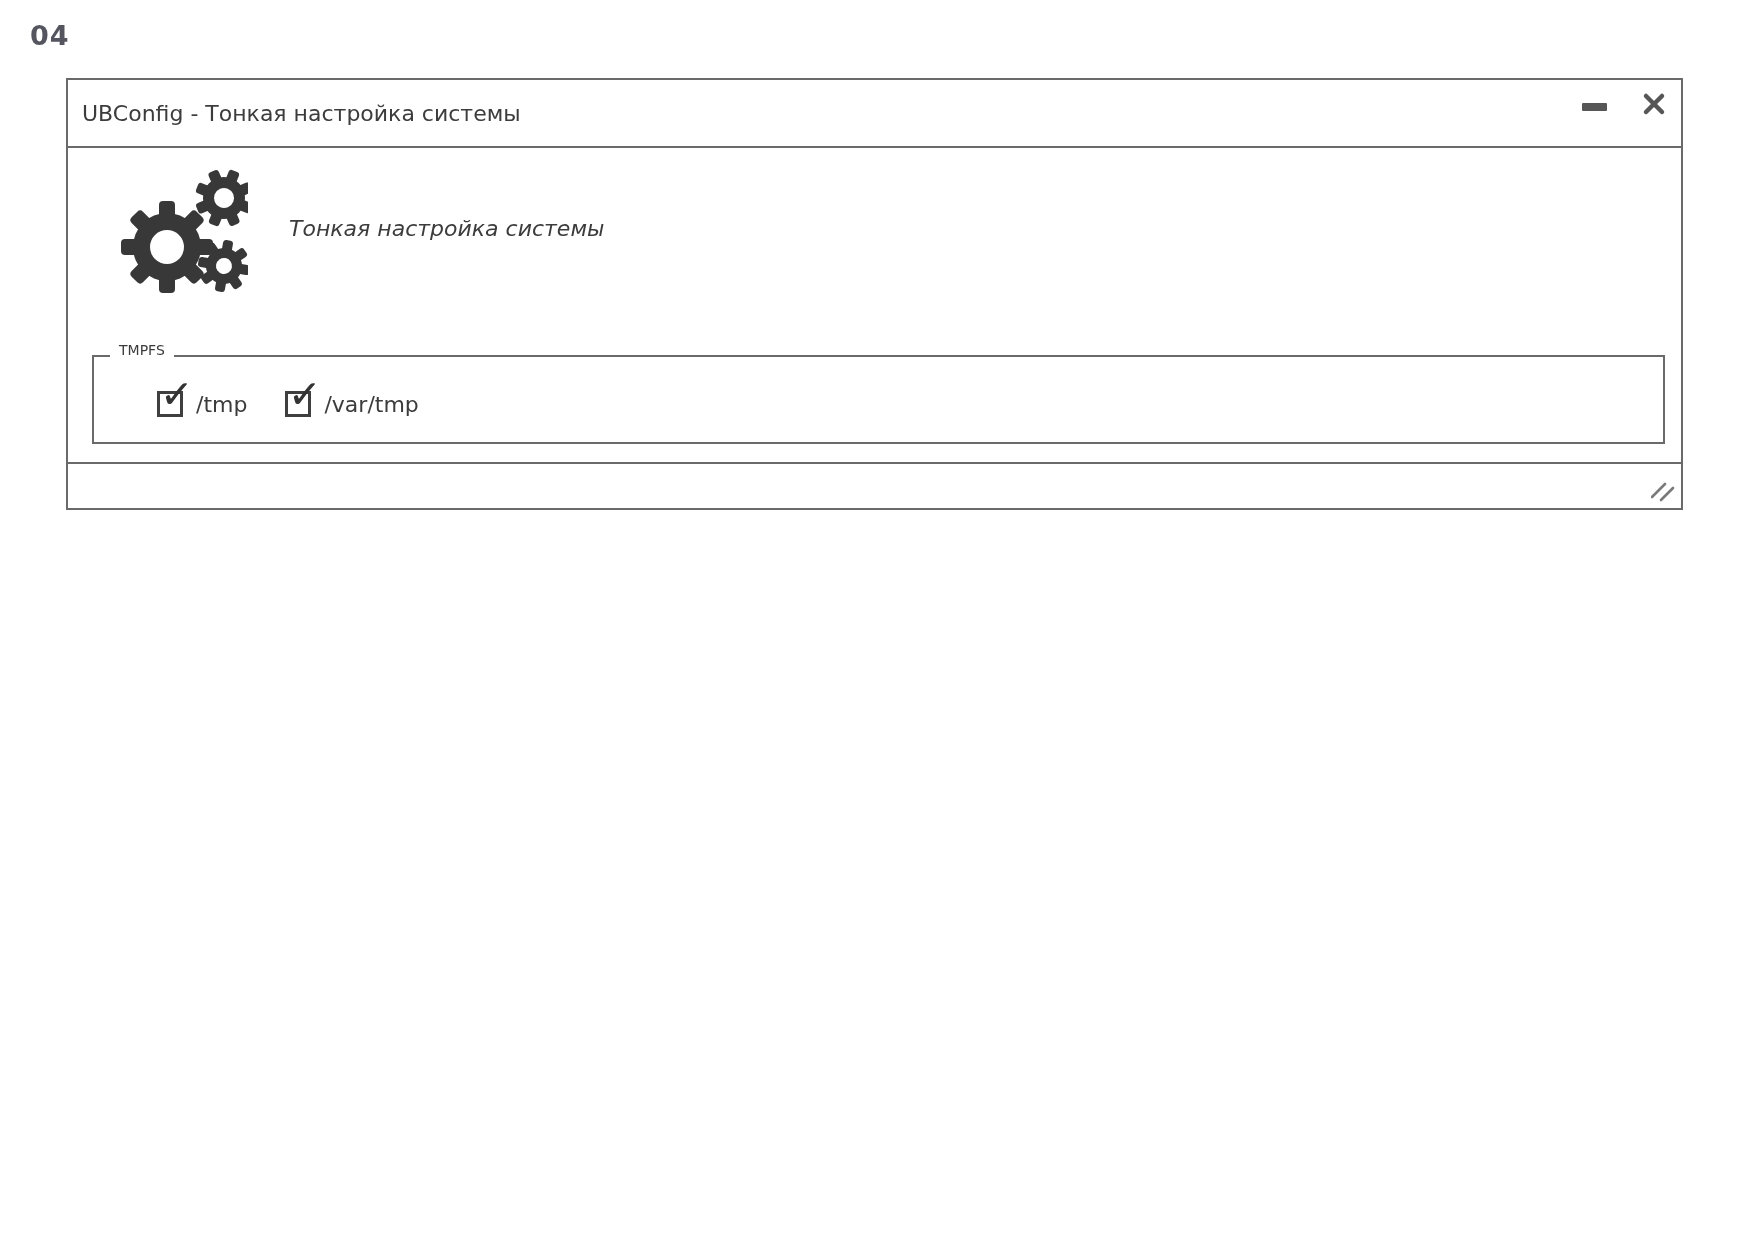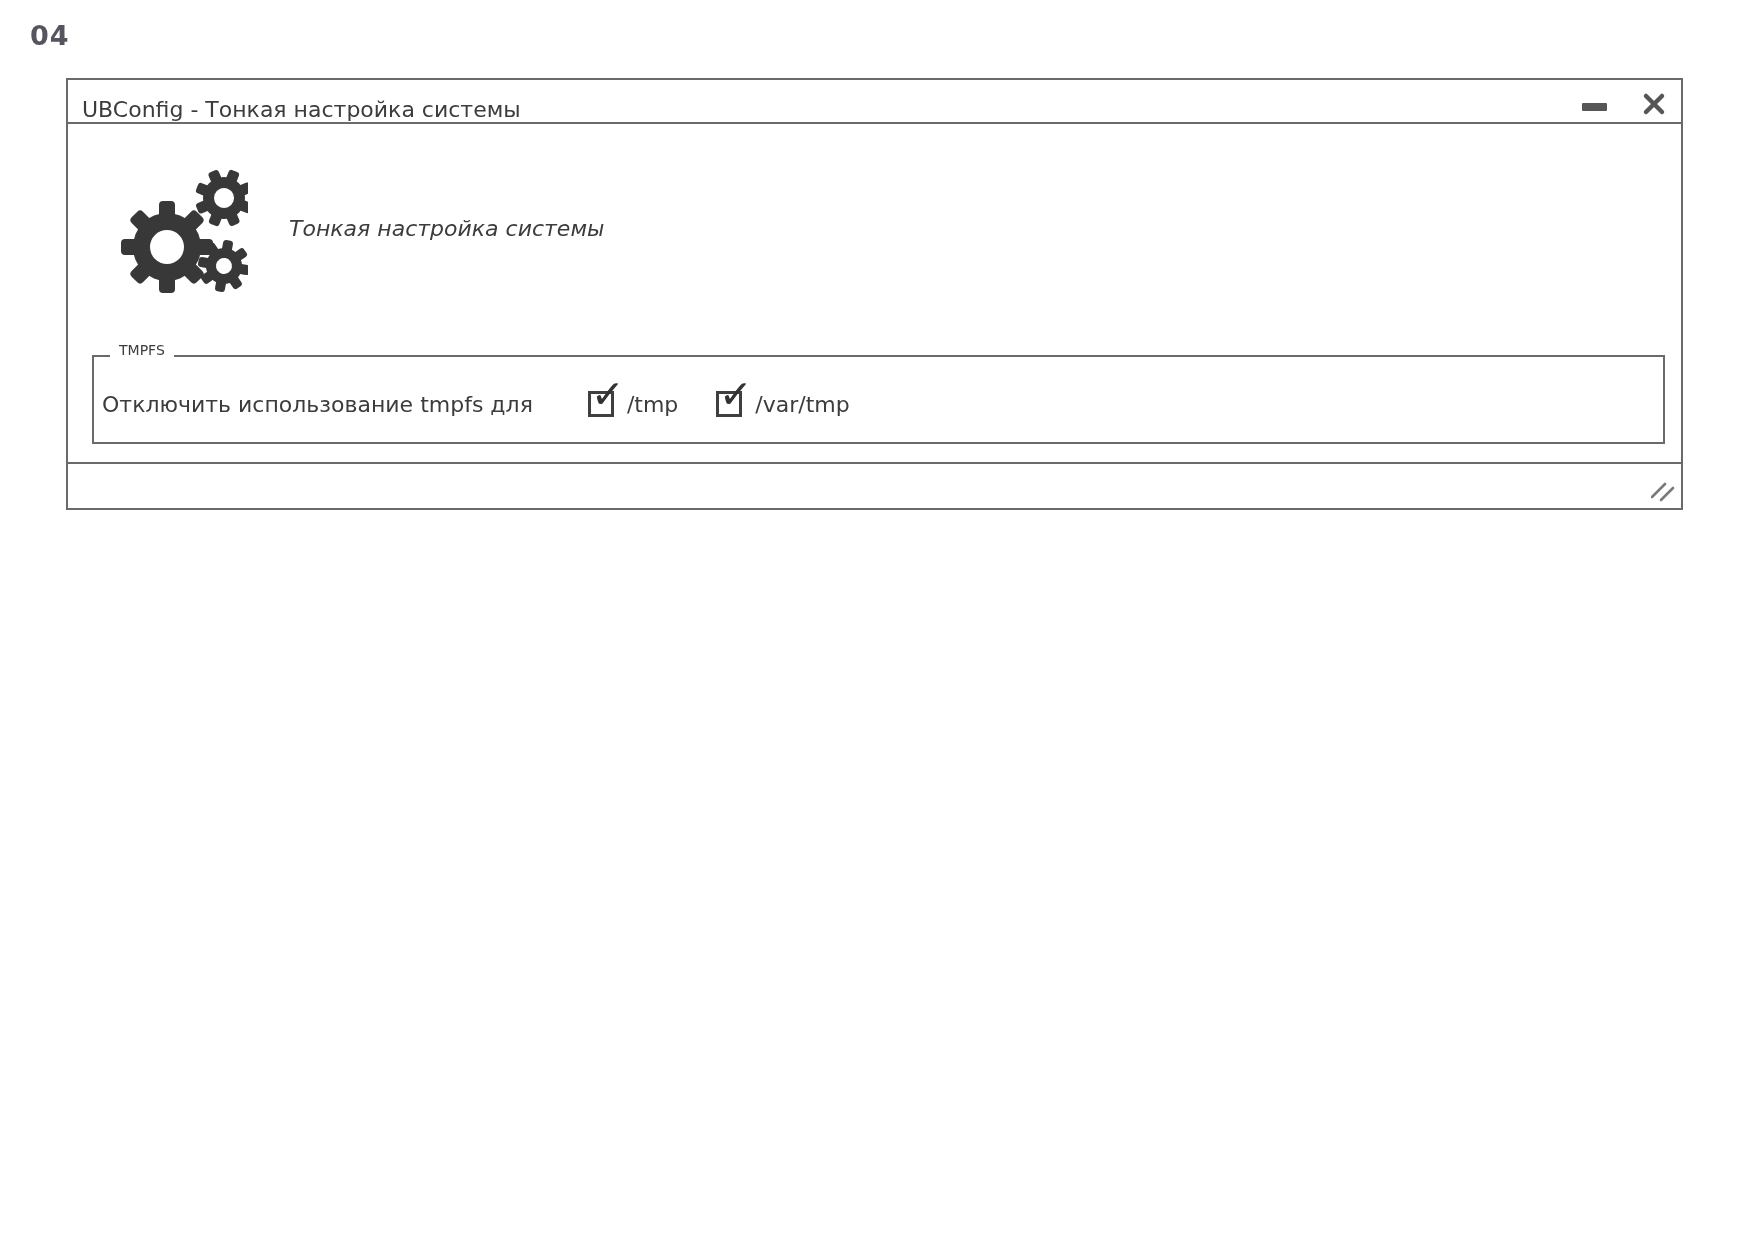--- a/index.html
+++ b/index.html
@@ -20,23 +20,23 @@
 
   .window {
     position: absolute; left: 66px; top: 78px;
     width: 1617px; height: 432px;
     background: #fff;
     border: 2px solid #6a6a6a;
   }
 
   .titlebar {
     position: absolute; left: 0; top: 0; right: 0;
-    height: 44px;
+    height: 68px;
     border-bottom: 2px solid #6a6a6a;
-    display: flex; align-items: flex-end;
+    display: flex; align-items: center;
     padding: 0 14px;
   }
   .titlebar-title { font-size: 22px; color: #3c3c3c; }
   .titlebar-controls {
     position: absolute; right: 0; top: 0; height: 48px;
     display: flex; align-items: center;
   }
   .btn-min {
     width: 26px; height: 26px; margin-right: 34px;
     display: flex; align-items: flex-end; justify-content: center;
@@ -182,21 +182,20 @@
           </g>
         </g>
       </svg>
     </div>
 
     <div class="app-header-title">Тонкая настройка системы</div>
 
     <div class="groupbox">
       <span class="groupbox-legend">TMPFS</span>
       <div class="groupbox-row">
-        <span class="groupbox-label">Отключить использование tmpfs для</span>
 
         <div class="checkbox-item first">
           <span class="checkbox-box" data-checked="true">
             <span class="check"></span>
           </span>
           <span class="checkbox-label">/tmp</span>
         </div>
 
         <div class="checkbox-item second">
           <span class="checkbox-box" data-checked="true">

